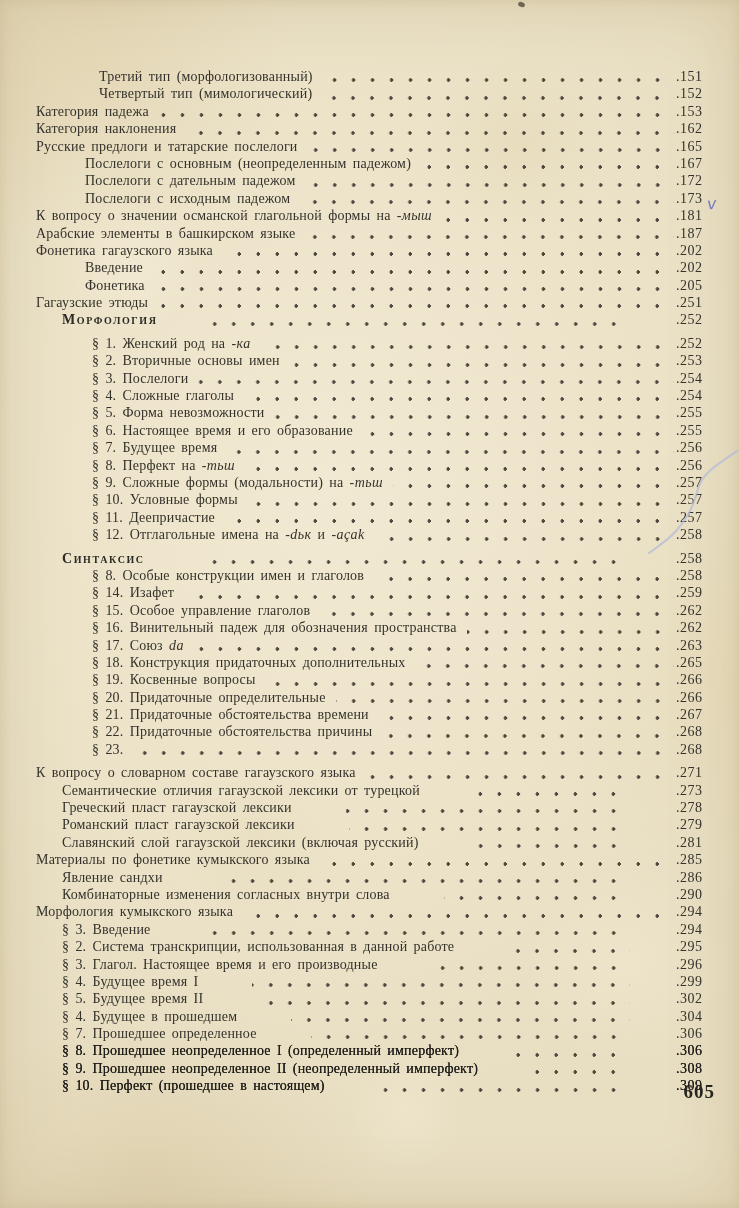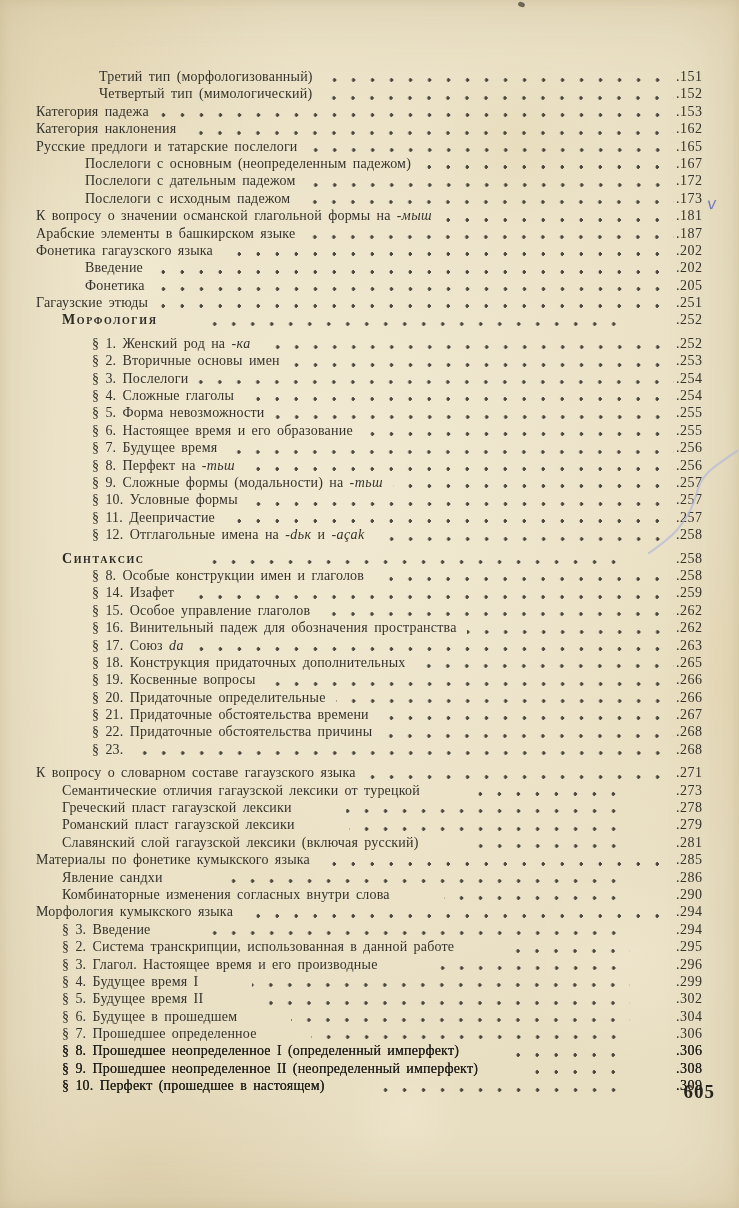--- a/index.html
+++ b/index.html
@@ -325,21 +325,21 @@
         <span class="label">§ 4. Будущее время I</span>
         <span class="dots"></span>
         <span class="pagenum">299</span>
       </div>
       <div class="row i1">
         <span class="label">§ 5. Будущее время II</span>
         <span class="dots"></span>
         <span class="pagenum">302</span>
       </div>
       <div class="row i1">
-        <span class="label">§ 6. Будущее в прошедшем</span>
+        <span class="label">§ 4. Будущее в прошедшем</span>
         <span class="dots"></span>
         <span class="pagenum">304</span>
       </div>
       <div class="row i1">
         <span class="label">§ 7. Прошедшее определенное</span>
         <span class="dots"></span>
         <span class="pagenum">306</span>
       </div>
       <div class="row i1 heavy">
         <span class="label">§ 8. Прошедшее неопределенное I (определенный имперфект)</span>

